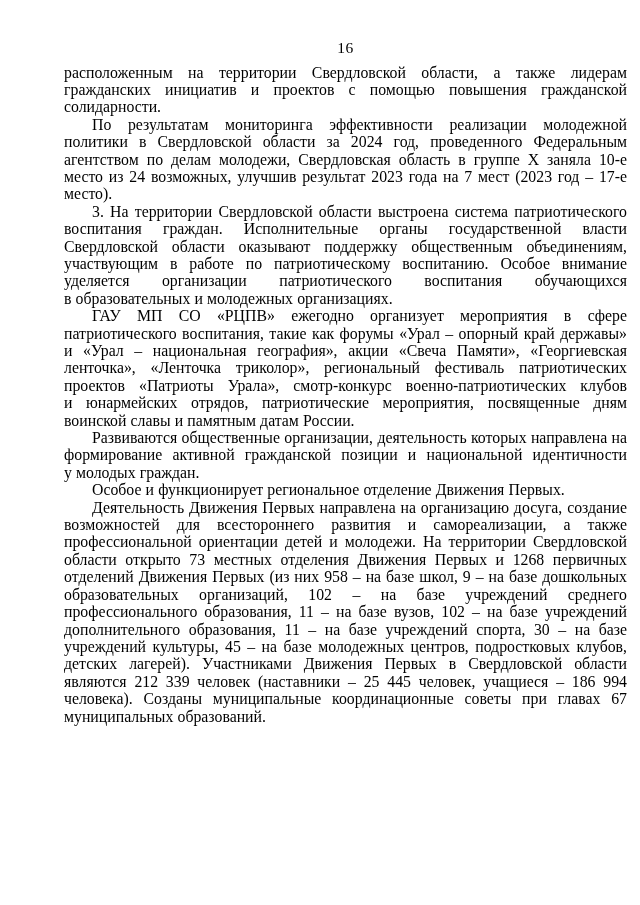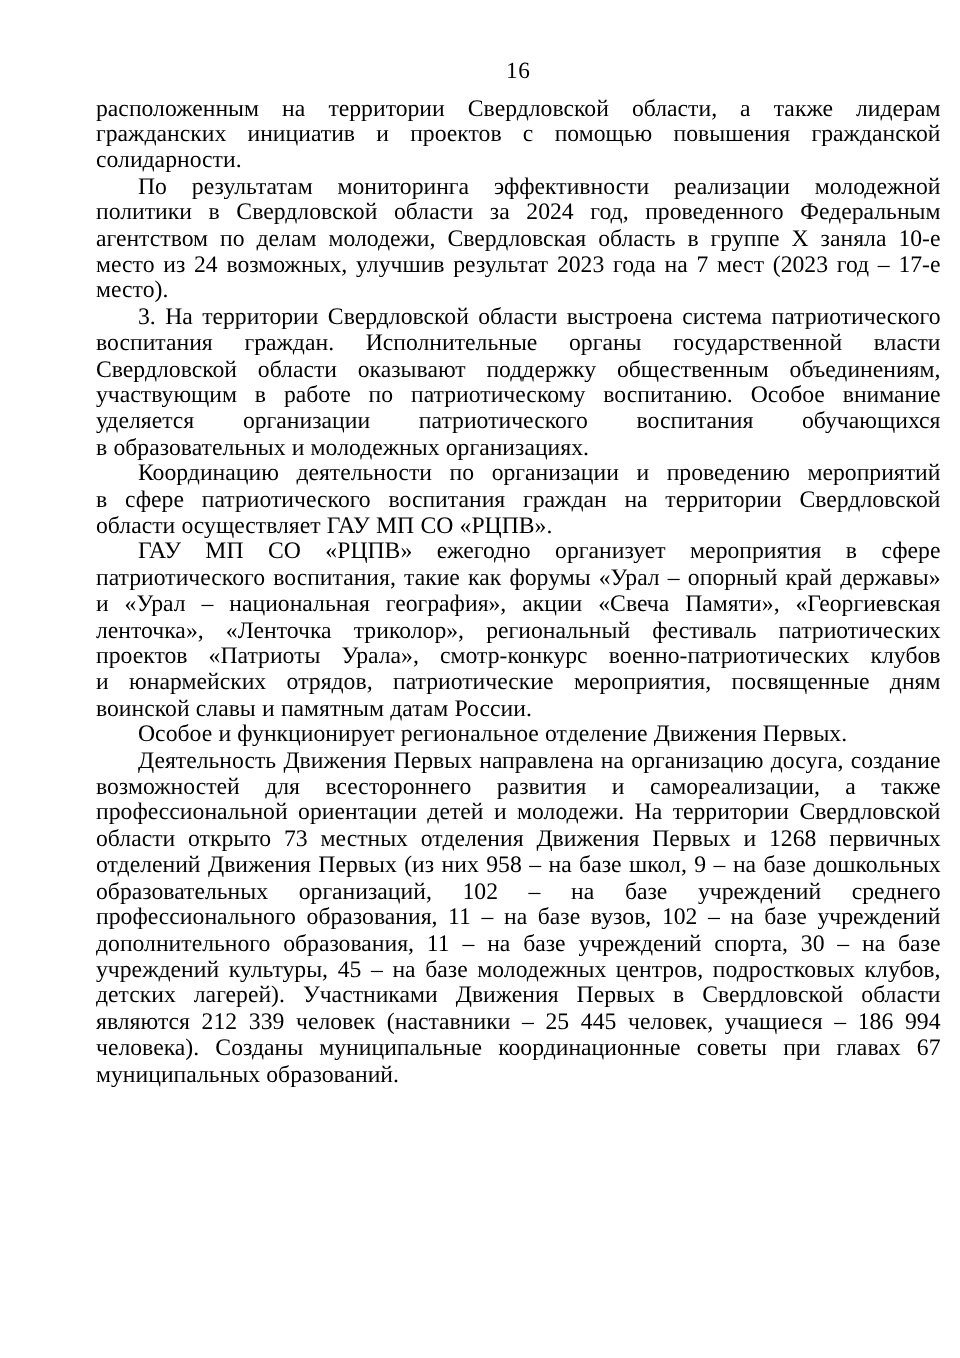--- a/index.html
+++ b/index.html
@@ -40,18 +40,18 @@
 </style>
 </head>
 <body>
 
 <div class="doc-page">
   <div class="page-number">16</div>
   <div class="doc-body">
       <p class="para">расположенным на территории Свердловской области, а также лидерам гражданских инициатив и проектов с&nbsp;помощью повышения гражданской солидарности.</p>
       <p class="para indent">По результатам мониторинга эффективности реализации молодежной политики в Свердловской области за 2024 год, проведенного Федеральным агентством по делам молодежи, Свердловская область в группе X заняла 10-е место из 24 возможных, улучшив результат 2023 года на 7 мест (2023 год – 17-е место).</p>
       <p class="para indent">3. На территории Свердловской области выстроена система патриотического воспитания граждан. Исполнительные органы государственной власти Свердловской области оказывают поддержку общественным объединениям, участвующим в работе по патриотическому воспитанию. Особое внимание уделяется организации патриотического воспитания обучающихся в&nbsp;образовательных и молодежных организациях.</p>
-      <p class="para indent">Координацию деятельности по организации и проведению мероприятий в&nbsp;сфере патриотического воспитания граждан на территории Свердловской области осуществляет ГАУ МП СО «РЦПВ».</p>
       <p class="para indent">ГАУ МП СО «РЦПВ» ежегодно организует мероприятия в сфере патриотического воспитания, такие как форумы «Урал – опорный край державы» и&nbsp;«Урал – национальная география», акции «Свеча Памяти», «Георгиевская ленточка», «Ленточка триколор», региональный фестиваль патриотических проектов «Патриоты Урала», смотр-конкурс военно-патриотических клубов и&nbsp;юнармейских отрядов, патриотические мероприятия, посвященные дням воинской славы и памятным датам России.</p>
+      <p class="para indent">Развиваются общественные организации, деятельность которых направлена на формирование активной гражданской позиции и национальной идентичности у&nbsp;молодых граждан.</p>
       <p class="para indent">Особое и функционирует региональное отделение Движения Первых.</p>
       <p class="para indent">Деятельность Движения Первых направлена на организацию досуга, создание возможностей для всестороннего развития и самореализации, а также профессиональной ориентации детей и молодежи. На территории Свердловской области открыто 73 местных отделения Движения Первых и 1268 первичных отделений Движения Первых (из них 958 – на базе школ, 9 – на базе дошкольных образовательных организаций, 102 – на базе учреждений среднего профессионального образования, 11 – на базе вузов, 102 – на базе учреждений дополнительного образования, 11 – на базе учреждений спорта, 30 – на базе учреждений культуры, 45 – на базе молодежных центров, подростковых клубов, детских лагерей). Участниками Движения Первых в Свердловской области являются 212&nbsp;339&nbsp;человек (наставники – 25&nbsp;445 человек, учащиеся – 186&nbsp;994 человека). Созданы муниципальные координационные советы при главах 67 муниципальных образований.</p>
     </div>
 </div>
 
 </body></html>

